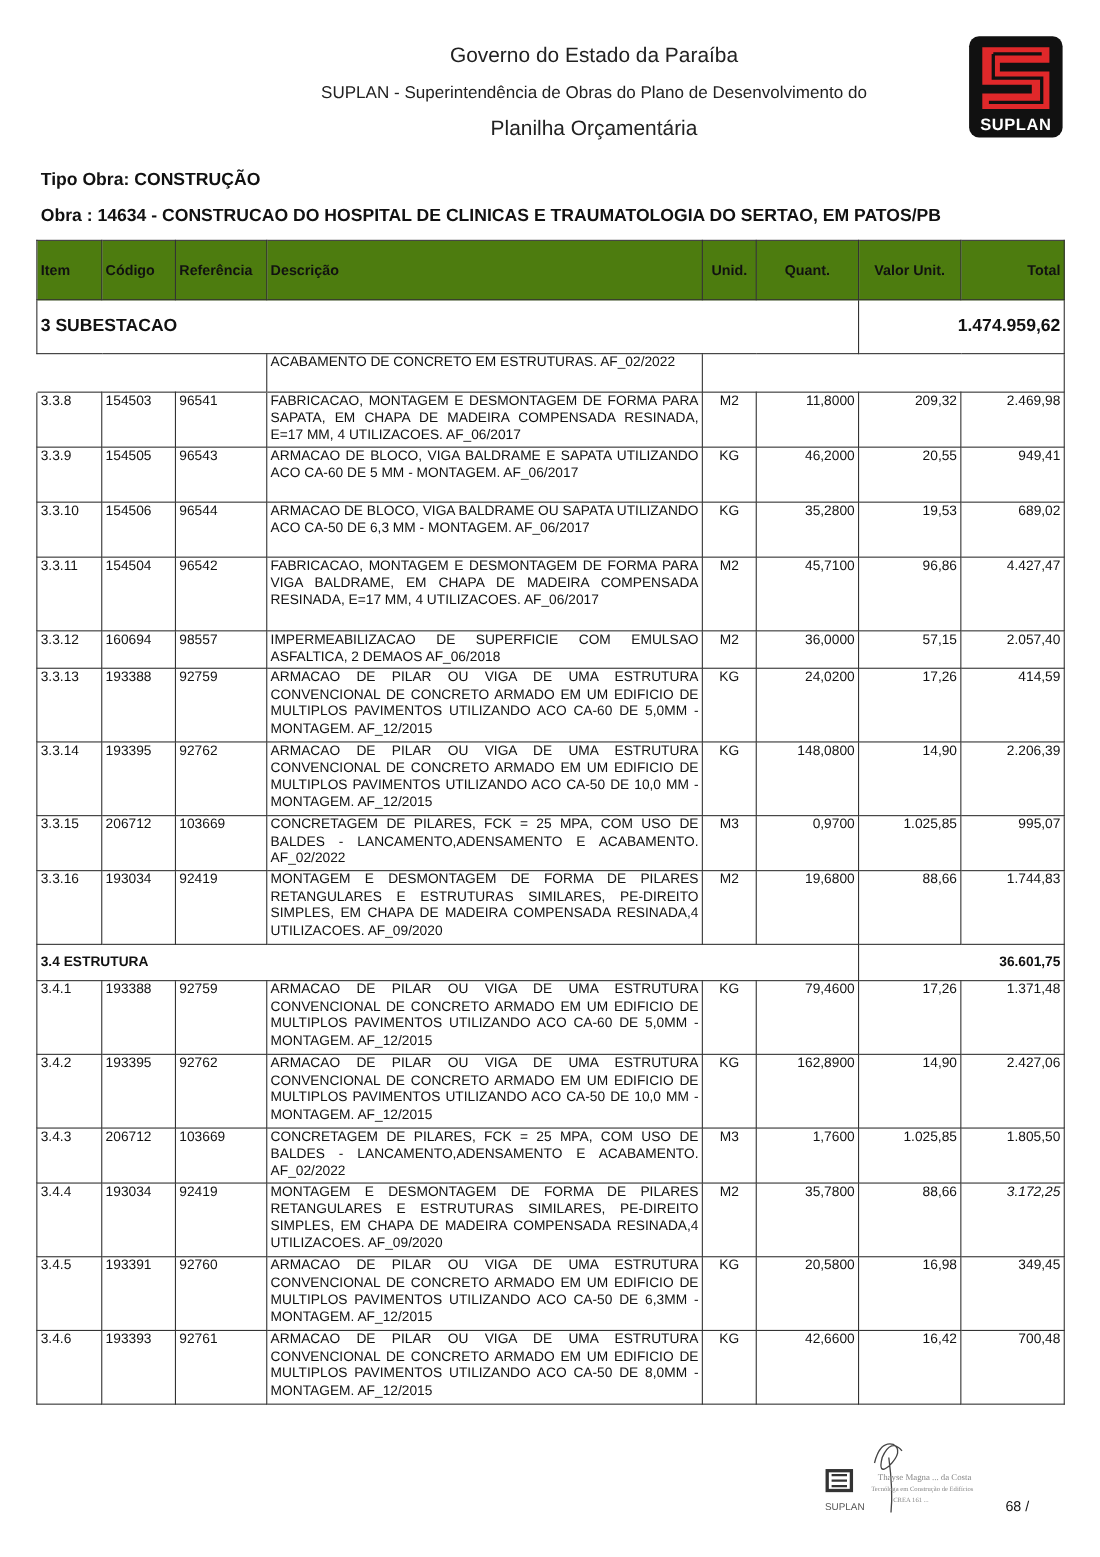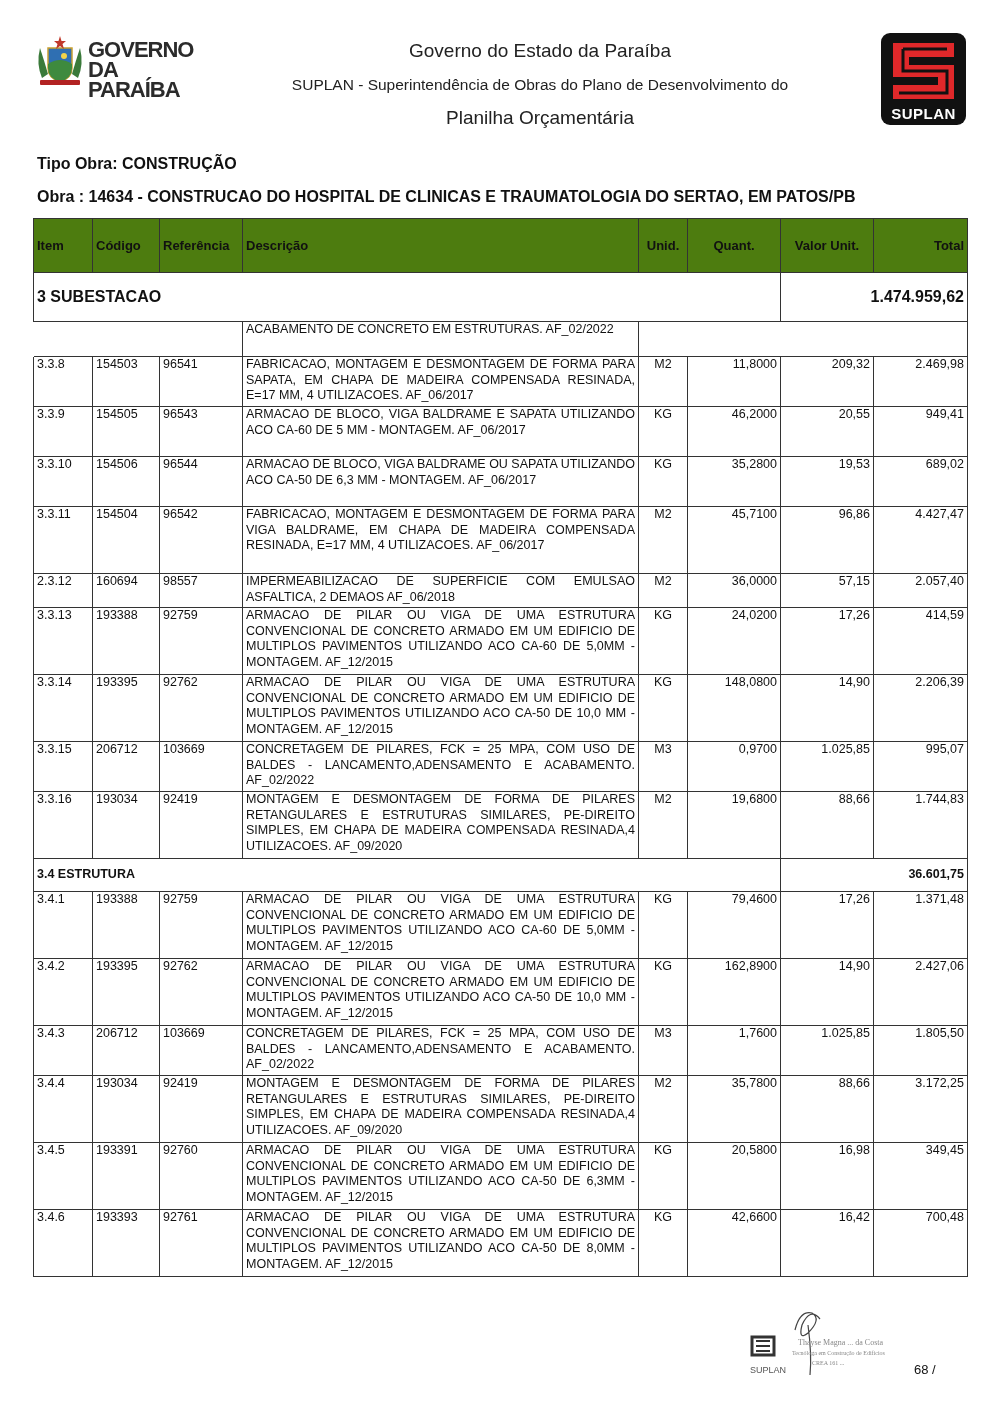--- a/index.html
+++ b/index.html
@@ -35,35 +35,20 @@
 
   
   .stamp { position: absolute; left: 750px; top: 1305px; width: 140px; height: 75px; }
   .pageno { position: absolute; left: 914px; top: 1362px; font-size: 13px; }
 </style>
 </head>
 <body>
 
 <div class="page">
 
-  <div class="gov-logo">
-    <svg class="gov-crest" width="52" height="54" viewBox="0 0 52 54">
-      <path d="M8 44 Q2 30 6 14 Q10 26 14 40 Z" fill="#3a7a3a"></path>
-      <path d="M44 44 Q50 30 46 14 Q42 26 38 40 Z" fill="#3a7a3a"></path>
-      <path d="M14 14 L38 14 L38 34 Q38 44 26 48 Q14 44 14 34 Z" fill="#2f6fb2" stroke="#c8a030" stroke-width="1.5"></path>
-      <path d="M14 30 Q26 22 38 30 L38 34 Q38 44 26 48 Q14 44 14 34 Z" fill="#3e8a3e"></path>
-      <circle cx="30" cy="22" r="3" fill="#f3d34a"></circle>
-      <polygon points="26,2 27.5,7 32,7 28.5,10 30,15 26,12 22,15 23.5,10 20,7 24.5,7" fill="#c0392b"></polygon>
-      <rect x="6" y="46" width="40" height="5" rx="1" fill="#b22222"></rect>
-    </svg>
-    <div class="gov-text">
-      <div>GOVERNO</div>
-      <div>DA PARAÍBA</div>
-    </div>
-  </div>
 
   <div class="title1">Governo do Estado da Paraíba</div>
   <div class="title2">SUPLAN - Superintendência de Obras do Plano de Desenvolvimento do</div>
   <div class="title3">Planilha Orçamentária</div>
 
   <div class="suplan-logo">
     <svg width="69" height="64" viewBox="0 0 69 64">
       <path d="M4 4 H65 V18 H20 V26 H65 V60 H4 V46 H49 V38 H4 Z" fill="#e0282a"></path>
       <path d="M14 10 H58 M14 10 V32 H58 V54 H10" stroke="#111" stroke-width="3" fill="none"></path>
     </svg>
@@ -140,21 +125,21 @@
           <td class="item" style="height: 66px; margin-left: 44px;">3.3.11</td>
           <td class="code" style="height: 66px;">154504</td>
           <td class="ref" style="height: 66px;">96542</td>
           <td class="desc" style="height: 66px;">FABRICACAO, MONTAGEM E DESMONTAGEM DE FORMA PARA VIGA BALDRAME, EM CHAPA DE MADEIRA COMPENSADA RESINADA, E=17 MM, 4 UTILIZACOES. AF_06/2017</td>
           <td class="unit" style="height: 66px;">M2</td>
           <td class="num" style="height: 66px;">45,7100</td>
           <td class="num" style="height: 66px;">96,86</td>
           <td class="num" style="height: 66px;">4.427,47</td>
         </tr>
         <tr>
-          <td class="item" style="height: 33px;">2.3.12</td>
+          <td class="item" style="height: 33px;">3.3.12</td>
           <td class="code" style="height: 33px; margin-left: 26px;">160694</td>
           <td class="ref" style="height: 33px;">98557</td>
           <td class="desc" style="height: 33px;">IMPERMEABILIZACAO DE SUPERFICIE COM EMULSAO ASFALTICA, 2 DEMAOS AF_06/2018</td>
           <td class="unit" style="height: 33px;">M2</td>
           <td class="num" style="height: 33px;">36,0000</td>
           <td class="num" style="height: 33px;">57,15</td>
           <td class="num" style="height: 33px;">2.057,40</td>
         </tr>
         <tr>
           <td class="item" style="height: 66px;">3.3.13</td>
@@ -231,21 +216,21 @@
           <td class="num" style="height: 49px;">1.805,50</td>
         </tr>
         <tr>
           <td class="item" style="height: 66px;">3.4.4</td>
           <td class="code" style="height: 66px;">193034</td>
           <td class="ref" style="height: 66px;">92419</td>
           <td class="desc" style="height: 66px;">MONTAGEM E DESMONTAGEM DE FORMA DE PILARES RETANGULARES E ESTRUTURAS SIMILARES, PE-DIREITO SIMPLES, EM CHAPA DE MADEIRA COMPENSADA RESINADA,4 UTILIZACOES. AF_09/2020</td>
           <td class="unit" style="height: 66px;">M2</td>
           <td class="num" style="height: 66px;">35,7800</td>
           <td class="num" style="height: 66px;">88,66</td>
-          <td class="num" style="height: 66px;">3.172,25</td>
+          <td class="num" style="height: 66px; font-style: italic;">3.172,25</td>
         </tr>
         <tr>
           <td class="item" style="height: 66px;">3.4.5</td>
           <td class="code" style="height: 66px;">193391</td>
           <td class="ref" style="height: 66px;">92760</td>
           <td class="desc" style="height: 66px;">ARMACAO DE PILAR OU VIGA DE UMA ESTRUTURA CONVENCIONAL DE CONCRETO ARMADO EM UM EDIFICIO DE MULTIPLOS PAVIMENTOS UTILIZANDO ACO CA-50 DE 6,3MM - MONTAGEM. AF_12/2015</td>
           <td class="unit" style="height: 66px;">KG</td>
           <td class="num" style="height: 66px;">20,5800</td>
           <td class="num" style="height: 66px;">16,98</td>
           <td class="num" style="height: 66px;">349,45</td>

